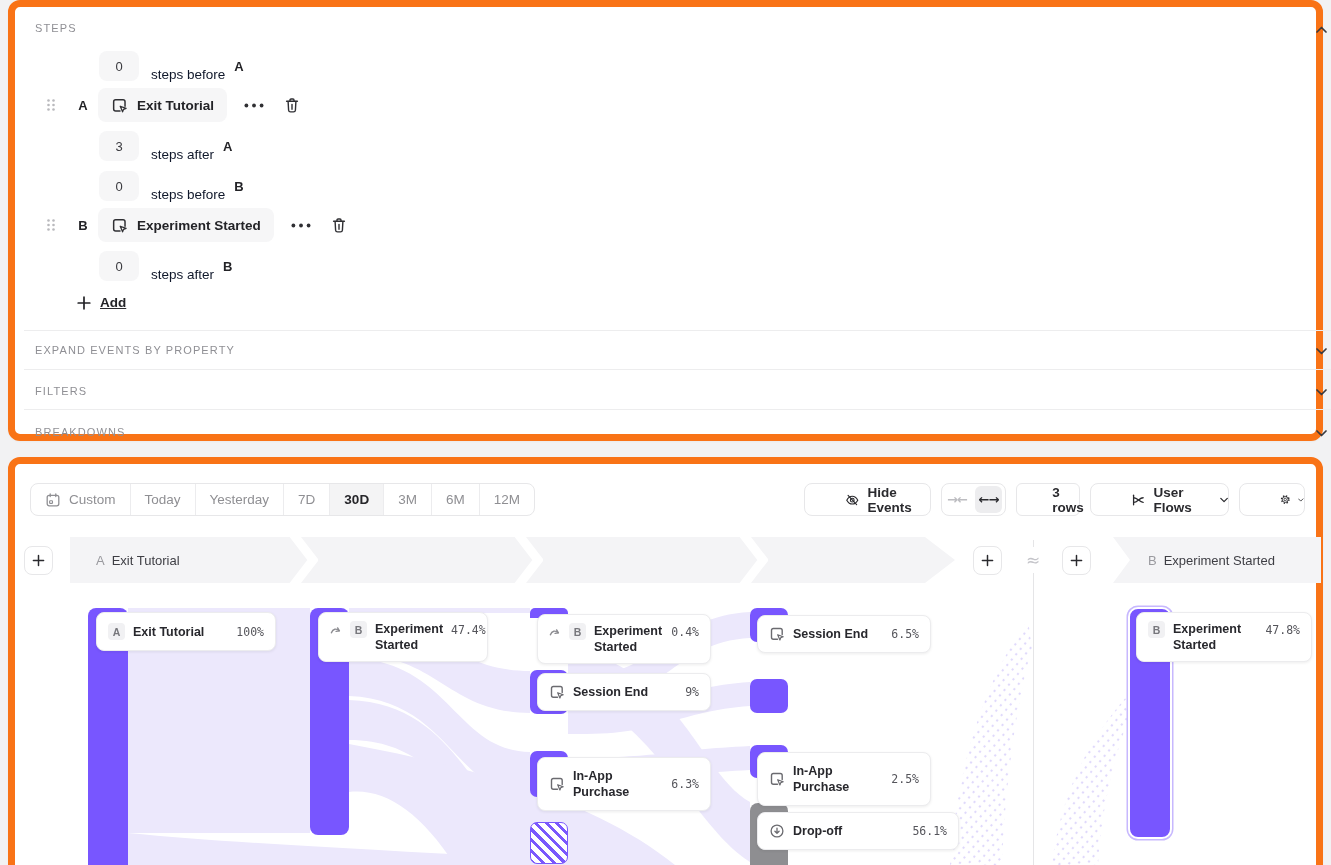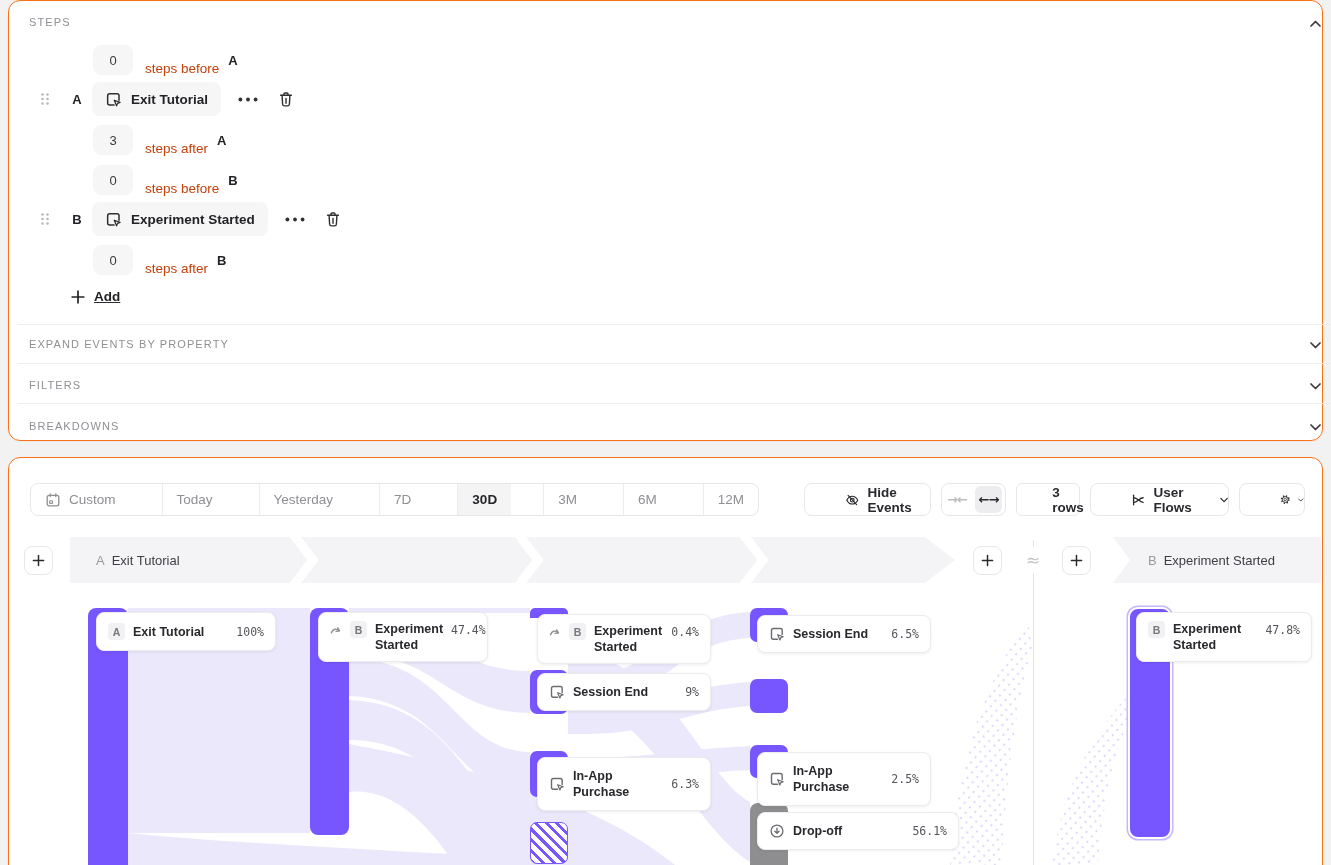--- a/index.html
+++ b/index.html
@@ -1,41 +1,41 @@
 <!DOCTYPE html>
 <html><head>
 <meta charset="utf-8">
 <style>
   * { box-sizing: border-box; margin: 0; padding: 0; }
   html,body { width:1331px; height:865px; overflow:hidden; }
   body { font-family:"Liberation Sans","DejaVu Sans",sans-serif; background:#f2f2f3; color:#2b2b2f; }
   #app { position:relative; width:1331px; height:865px; overflow:hidden; }
-  .panel { position:absolute; background:#fff; border:1px solid #f97316; border-radius:12px; box-shadow:0 1px 2px rgba(20,20,25,.03); }
+  .panel { position:absolute; background:#fff; border:7px solid #f97316; border-radius:12px; box-shadow:0 1px 2px rgba(20,20,25,.03); }
   #top-panel { left:8px; top:0; width:1315px; height:441px; }
   #bottom-panel { left:8px; top:457px; width:1315px; height:430px; }
 
   .sec-title { position:absolute; font-size:11px; letter-spacing:1.1px; color:#8f8f94; font-weight:500; }
   .divider { position:absolute; left:9px; width:1313px; height:1px; background:#ededee; }
   .chev-btn { position:absolute; width:20px; height:16px; display:flex; align-items:center; justify-content:center; cursor:pointer; }
 
   .srow { position:absolute; display:flex; align-items:center; }
   .vbox { width:40px; height:30px; background:#f6f6f7; border-radius:8px; display:flex; align-items:center; justify-content:center; font-size:13px; color:#3a3a3f; }
-  .slabel { margin-left:12px; font-size:13.5px; color:#c2410c;margin-top:17px; }
+  .slabel { margin-left:12px; font-size:13.5px; color:#0f172a;margin-top:17px; }
   .sletter { margin-left:9px; font-size:13px; font-weight:bold; color:#232327; }
   .rowletter { width:14px; text-align:center; font-size:13px; font-weight:bold; color:#232327; margin-left:20px; }
   .ebtn { margin-left:8px; height:34px; background:#f6f6f7; border-radius:8px; display:flex; align-items:center; gap:9px; padding:0 13px; cursor:pointer; }
   .ebtn .elabel { font-size:13.5px; font-weight:bold; color:#232327; }
   .iconbtn { display:flex; align-items:center; justify-content:center; cursor:pointer; }
   .dots-btn { margin-left:15px; width:24px; }
   .trash-btn { margin-left:15px; width:22px; }
   .addrow { position:absolute; display:flex; align-items:center; gap:9px; cursor:pointer; }
   .addrow .addlabel { font-size:13.5px; font-weight:bold; color:#232327; }
 
   
-  .rangegroup { position:absolute; left:30px; top:483px; height:33px; display:flex; background:#fff; border:1px solid #e7e7e9; border-radius:8px; overflow:hidden;gap:32px; }
+  .rangegroup { position:absolute; left:30px; top:483px; height:33px; display:flex; background:#fff; border:1px solid #e7e7e9; border-radius:8px; overflow:hidden; }
   .rseg { display:flex; align-items:center; gap:8px; padding:0 14px; font-size:13.5px; color:#8f8f93; border-left:1px solid #ececee; cursor:pointer; white-space:nowrap; }
   .rseg:first-child { border-left:none; }
   .rseg.sel { background:#f4f4f5; color:#26262a; font-weight:bold; }
   .tbtn { position:absolute; top:483px; height:33px; background:#fff; border:1px solid #e7e7e9; border-radius:8px; display:flex; align-items:center; justify-content:center; gap:8px; font-size:13.5px; font-weight:bold; color:#2a2a2e; cursor:pointer;padding-left:40px; }
   .arrowtxt { font-family:"DejaVu Sans",sans-serif; font-size:13px; font-weight:bold; letter-spacing:-1px; }
   #arrow-group { left:941px; width:65px; padding:0; gap:0; }
   #arrow-group .aseg { width:32px; height:100%; display:flex; align-items:center; justify-content:center; }
   #arrow-group .aseg.dis { color:#bdbdc1; }
   #arrow-group .aseg.sel { background:#ededef; border-radius:6px; margin:3px; width:29px; height:27px; color:#2a2a2e; }
 

